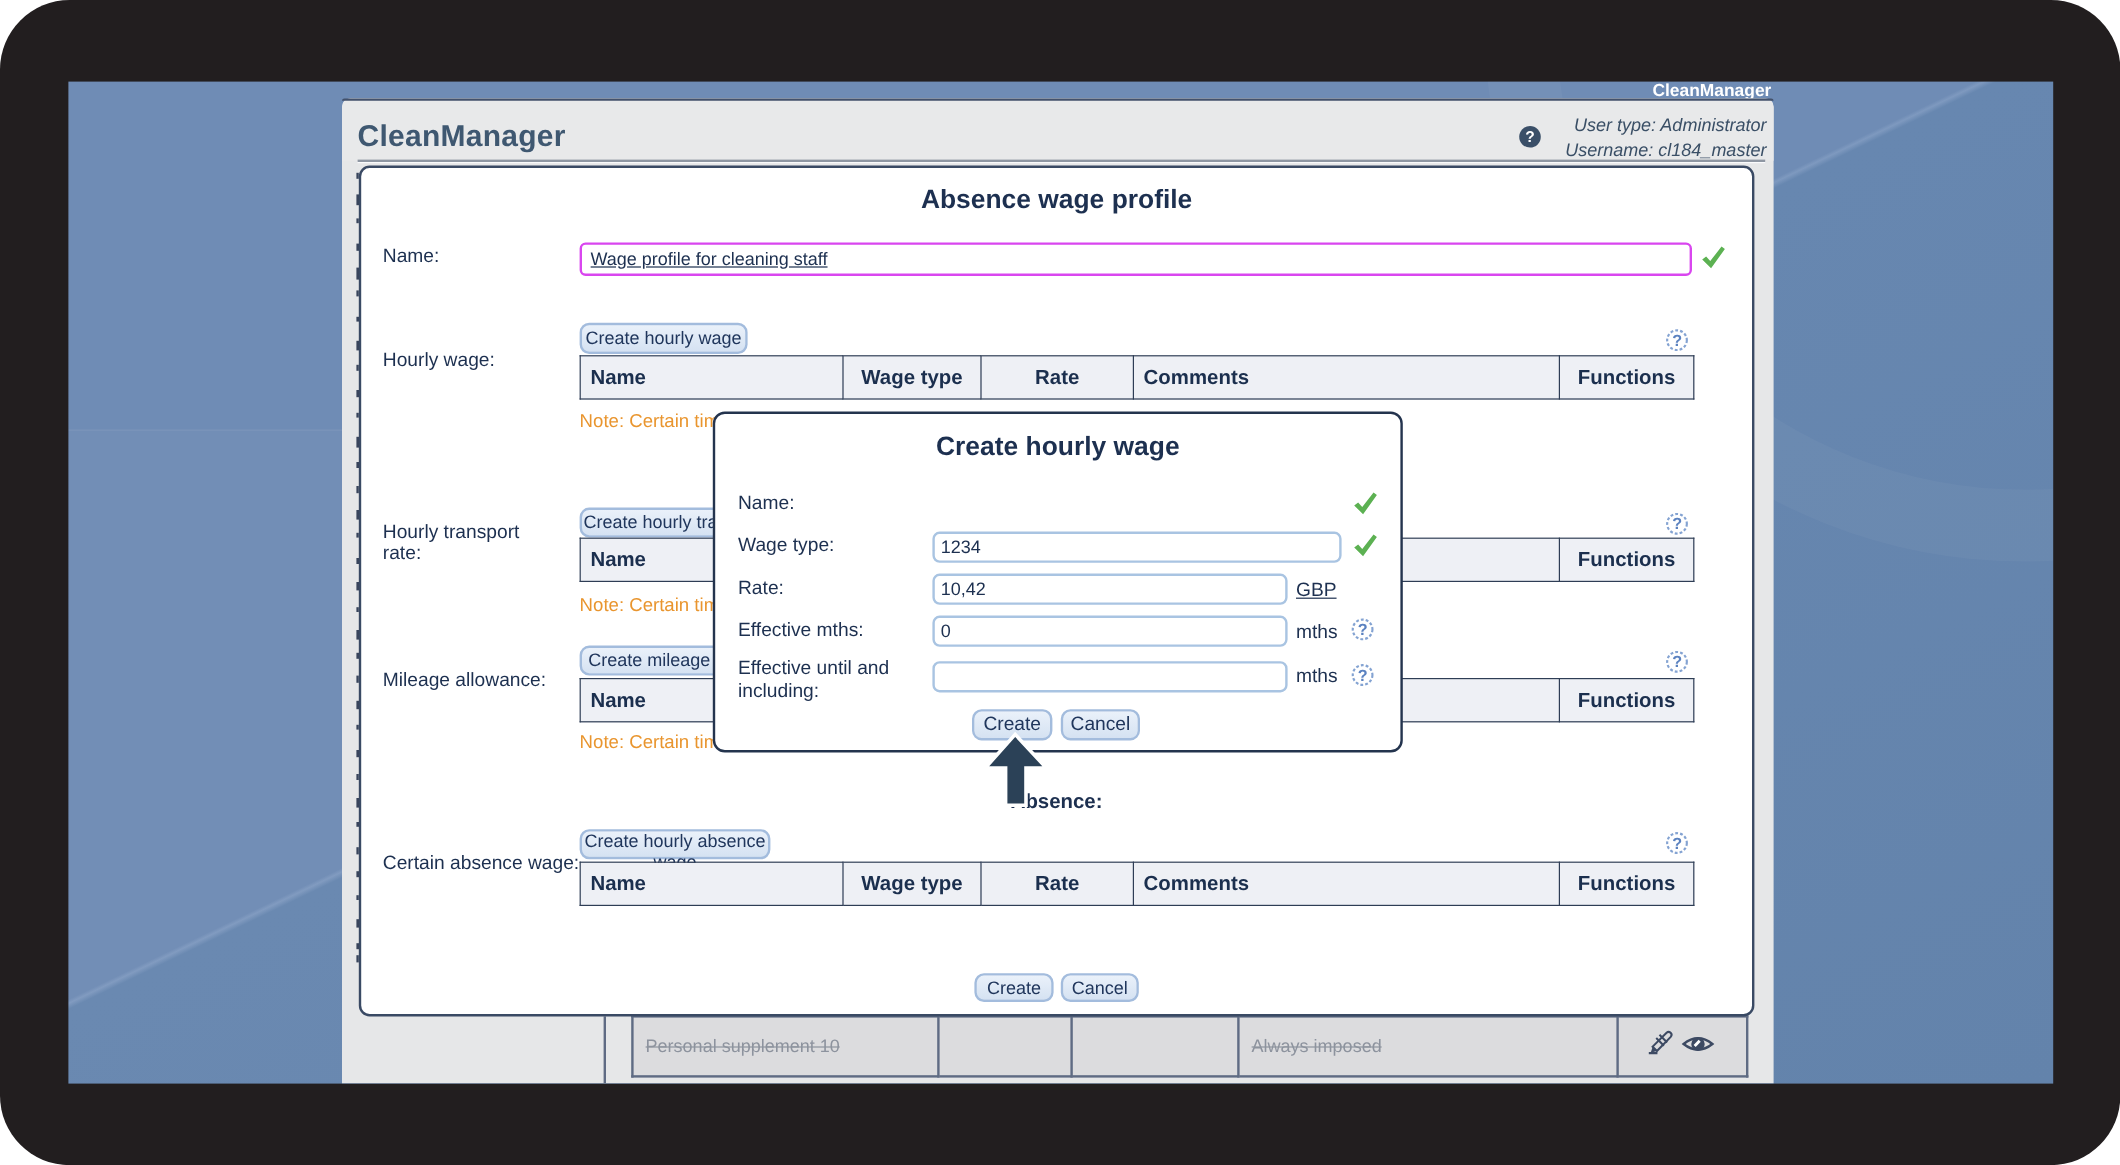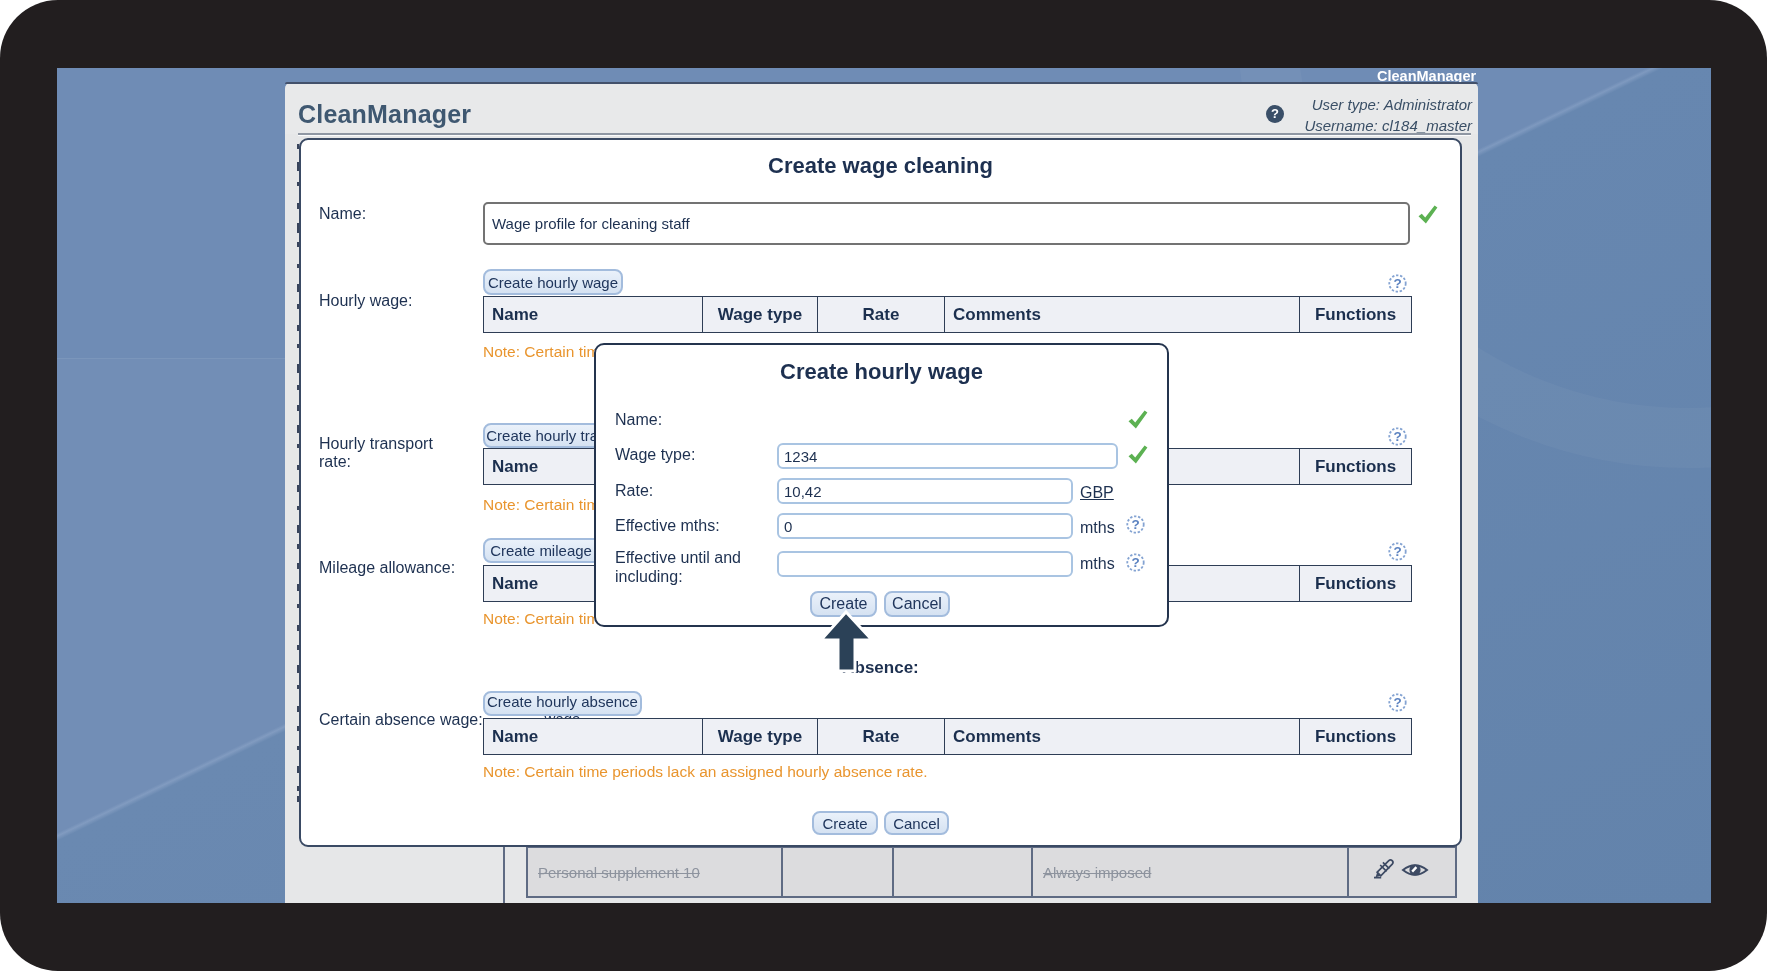--- a/index.html
+++ b/index.html
@@ -11,21 +11,21 @@
   .desktitle { position:absolute; left:1320px; top:0px; width:110px; color:#fff; font-weight:bold; font-size:14.5px; }
   .window { position:absolute; left:228px; top:14px; width:1193px; height:821px; background:#e6e7e8; border-radius:7px 7px 0 0; }
   .winheader { position:absolute; left:0; top:0; width:100%; height:52px; background:#e8e9ea; border-radius:7px 7px 0 0; }
   .apptitle { position:absolute; left:13px; top:18px; font-size:25px; font-weight:bold; color:#3f5871; letter-spacing:0.2px; }
   .helpcirc { position:absolute; left:981px; top:23px; width:18px; height:18px; border-radius:50%; background:#3a4f68; color:#fff; font-size:13px; font-weight:bold; text-align:center; line-height:18px; }
   .userinfo { position:absolute; right:6px; top:12px; text-align:right; font-style:italic; font-size:15px; color:#3a4f66; line-height:21px; }
   .stub { position:absolute; width:4px; background:#39455c; }
   .dialog { position:absolute; left:14px; top:56px; width:1163px; height:709px; background:#fff; border:2px solid #3a4a64; border-radius:9px; }
   .dlgtitle { position:absolute; left:0; width:100%; text-align:center; font-weight:bold; font-size:22px; color:#1d3050; }
   .lbl { position:absolute; font-size:16px; color:#1d3050; }
-  .inp { position:absolute; height:43px; background:#fff; border:2px solid #737373; border-radius:5px; font-size:15px; color:#1d3050; padding:0 7px; line-height:22px; }
+  .inp { position:absolute; height:28px; background:#fff; border:2px solid #d946ef; border-radius:5px; font-size:15px; color:#1d3050; padding:0 7px; line-height:22px;text-decoration:underline; }
   .chk { position:absolute; width:22px; height:22px; }
   .hdg { position:absolute; left:0; width:100%; text-align:center; font-weight:bold; font-size:17px; color:#1d3050; }
   .btn { position:absolute; background:linear-gradient(#eaf1fa,#d5e2f2); border:2px solid #a3bcdd; border-radius:8px; font-size:15px; color:#20365c; text-align:center; font-family:"Liberation Sans", sans-serif; padding:0; }
   .qi { position:absolute; }
   table.hdr { position:absolute; border-collapse:collapse; table-layout:fixed; }
   table.hdr th { background:#eef0f5; border:1.5px solid #2e3d55; font-size:17px; color:#1b2f4e; font-weight:bold; height:36px; padding:0; }
   table.hdr th.l { text-align:left; padding-left:8px; }
   .note { position:absolute; font-size:15.5px; color:#e9952e; white-space:nowrap; }
   .modal { position:absolute; left:309px; top:261px; width:575px; height:284px; background:#fff; border:2px solid #24344e; border-radius:10px; z-index:5; }
   .mlbl { position:absolute; font-size:16px; color:#1d3050; }
@@ -109,21 +109,21 @@
       <path d="M6.2 16.2 L9.8 19.8 L4.6 21.2 Z" fill="#3d4a63"></path>
       <path d="M3 21.6 h7.2" stroke="#3d4a63" stroke-width="1.8"></path>
     </svg>
     <svg style="position:absolute; left:1116px; top:777px; z-index:2;" width="28" height="22" viewBox="0 0 28 22">
       <path d="M2 11 Q14 1.5 26 11 Q14 20.5 2 11 Z" fill="none" stroke="#3d4a63" stroke-width="2"></path>
       <circle cx="14" cy="11" r="5.6" fill="#3d4a63"></circle>
       <line x1="11.2" y1="12.6" x2="15.4" y2="8.2" stroke="#fff" stroke-width="2.4"></line>
     </svg>
 
     <div class="dialog">
-      <div class="dlgtitle" style="top:13px;">Create wage cleaning</div>
+      <div class="dlgtitle" style="top:13px;">Absence wage profile</div>
       <div class="lbl" style="left:18px; top:65px;">Name:</div>
       <div class="lbl" style="left:18px; top:152px;">Hourly wage:</div>
       <input class="inp" style="left: 182px; top: 62px; width: 927px;" value="Wage profile for cleaning staff">
       <svg class="chk" style="left:1116px; top:64px;" viewBox="0 0 22 22">
           <path d="M1.5 12.2 L4.8 9.8 L8.2 13.6 L17.6 1.4 L20.4 3.5 L8.9 19.6 Z" fill="#5cb152"></path>
         </svg>
       <button class="btn" style="left:182px; top:129px; width:140px; height:26px;">Create hourly wage</button>
       <svg class="qi" style="left:1086px; top:133px;" width="21" height="21" viewBox="0 0 21 21">
           <circle cx="10.5" cy="10.5" r="8.2" fill="none" stroke="#84a3d2" stroke-width="1.8" stroke-dasharray="2.4 1.7"></circle>
           <text x="10.6" y="15.2" text-anchor="middle" font-size="13.5" font-weight="bold" fill="#5b82c0" font-family="Liberation Sans, sans-serif">?</text>
@@ -190,21 +190,20 @@
         <tbody>
             <tr>
               <th class="l" style="width:219px;">Name</th>
               <th style="width:115px;">Wage type</th>
               <th style="width:127px;">Rate</th>
               <th class="l" style="width:355px;">Comments</th>
               <th style="width:112px;">Functions</th>
             </tr>
       </tbody>
         </table>
-      <div class="note" style="left:182px; top:623px;">Note: Certain time periods lack an assigned hourly absence rate.</div>
       <button class="btn" style="left:511px; top:671px; width:66px; height:24px;">Create</button>
       <button class="btn" style="left:583px; top:671px; width:65px; height:24px;">Cancel</button>
     </div>
 
     <div class="modal">
       <div class="dlgtitle" style="top:14px; font-size:22px;">Create hourly wage</div>
       <div class="mlbl" style="left:19px; top:66px;">Name:</div>
       <svg class="chk" style="left:531px; top:64px;" viewBox="0 0 22 22">
           <path d="M1.5 12.2 L4.8 9.8 L8.2 13.6 L17.6 1.4 L20.4 3.5 L8.9 19.6 Z" fill="#5cb152"></path>
         </svg>

